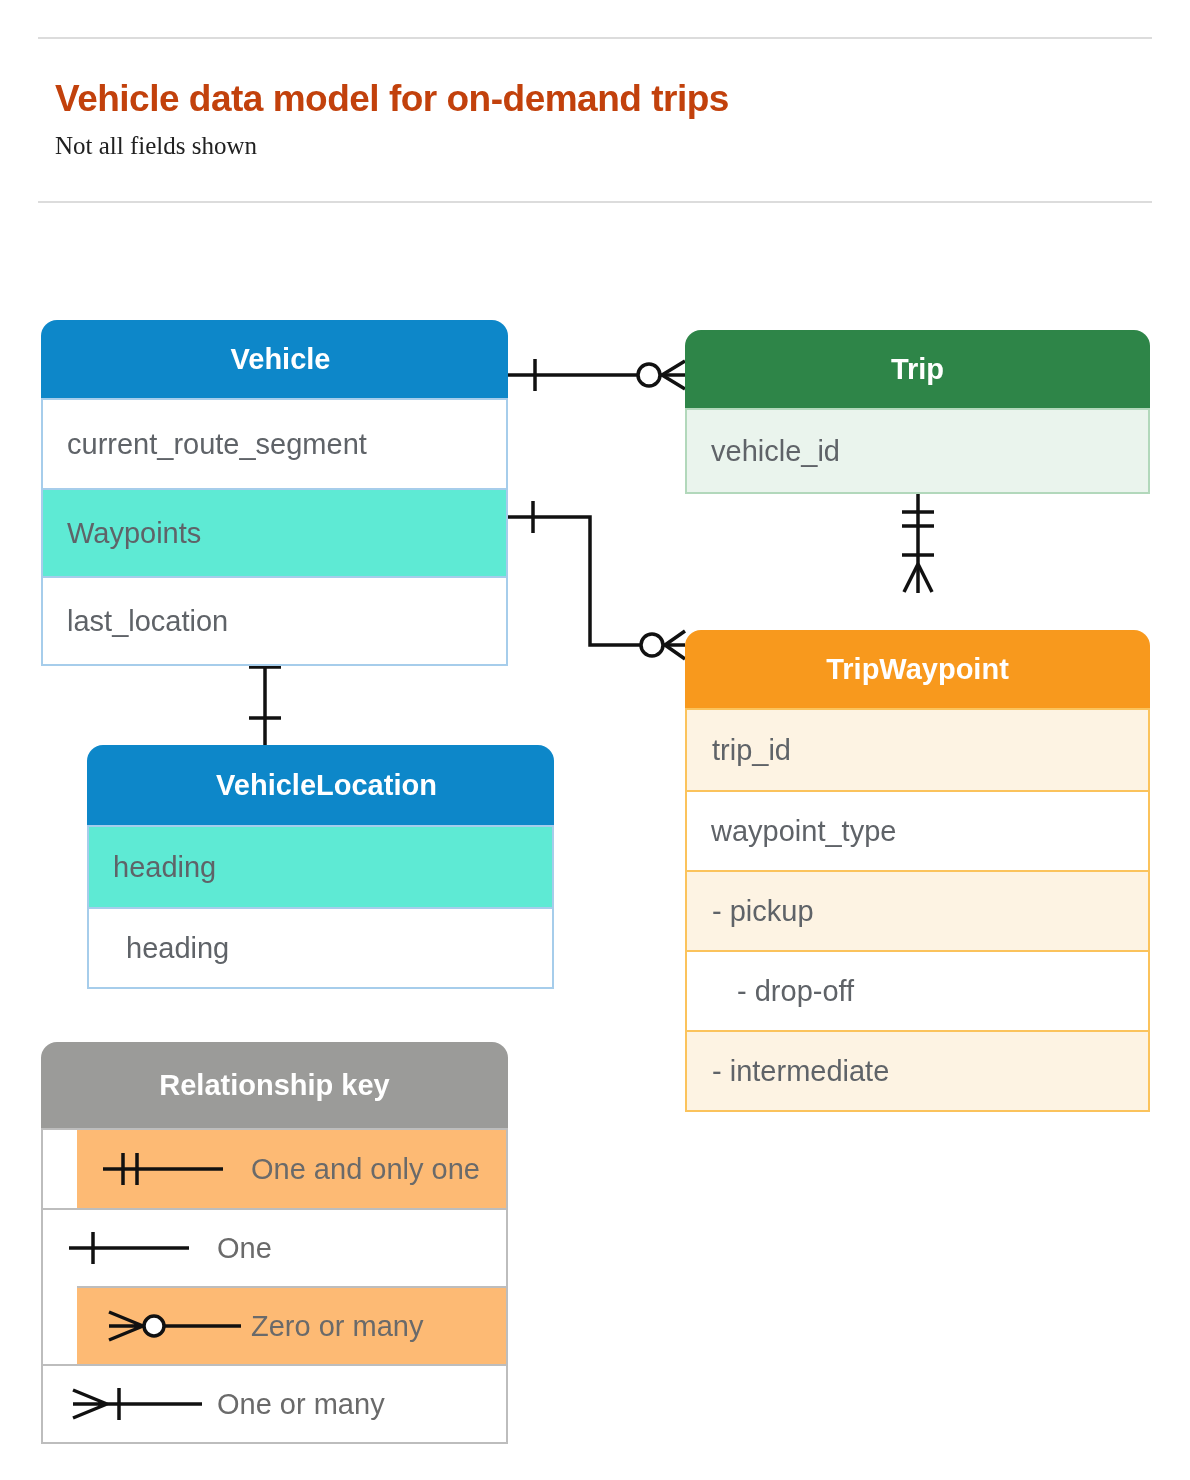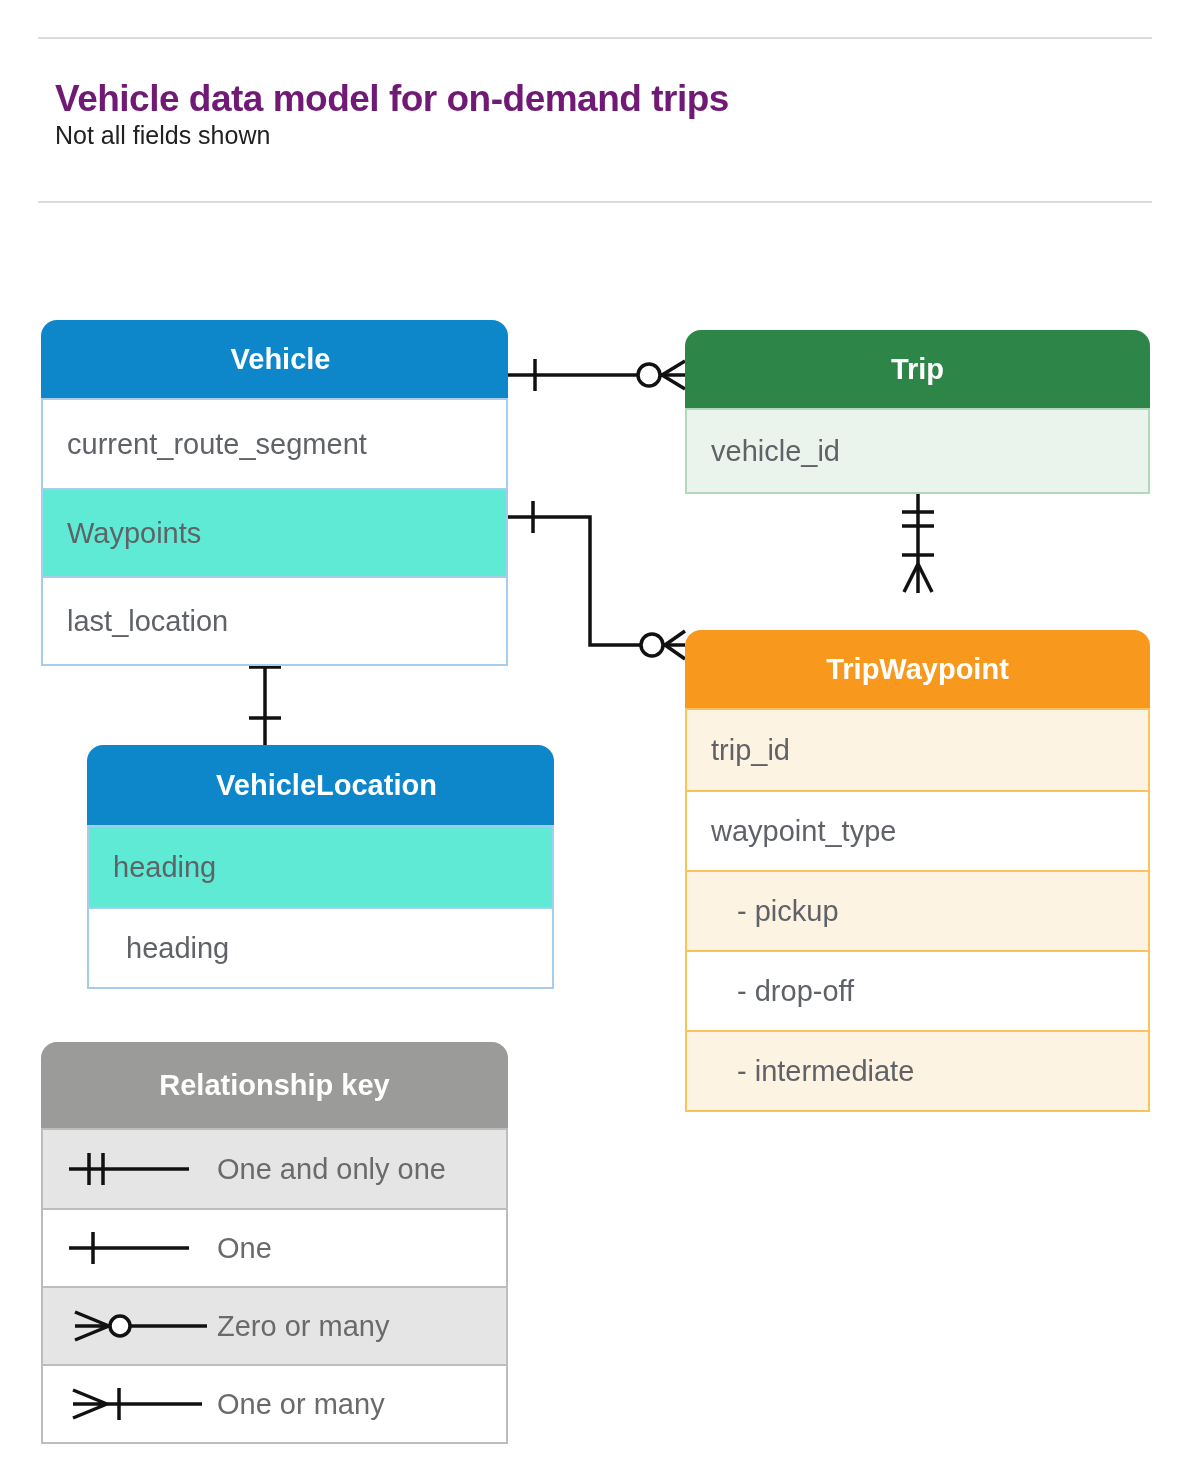--- a/index.html
+++ b/index.html
@@ -3,23 +3,23 @@
 <meta charset="utf-8">
 <style>
   html,body{margin:0;padding:0;background:#ffffff;}
   .canvas{
     position:relative;width:1190px;height:1480px;background:#ffffff;
     font-family:"Liberation Sans",sans-serif;overflow:hidden;
   }
   .divider{position:absolute;left:38px;width:1114px;height:2px;background:#dcdcdc;}
   .page-title{
     position:absolute;left:55px;top:78px;font-size:37px;font-weight:700;
-    color:#701a75;letter-spacing:-0.5px;
+    color:#c2410c;letter-spacing:-0.5px;
   }
-  .page-subtitle{position:absolute;left:55px;top:121px;font-size:25px;color:#212121;}
+  .page-subtitle{position:absolute;left:55px;top:132px;font-size:25px;color:#212121;font-family:Liberation Serif, serif;}
 
   
   .etable{position:absolute;}
   .thead{
     height:78px;border-radius:16px 16px 0 0;display:flex;align-items:center;
     justify-content:center;color:#ffffff;font-size:29px;font-weight:700;
   }
   .tbody{border-style:solid;border-width:2px;background:#ffffff;}
   .trow{
     height:88px;display:flex;align-items:center;padding-left:24px;
@@ -35,26 +35,26 @@
 
   .green .thead{background:#2e8548;}
   .green .tbody{border-color:#b2d8bb;}
   .green .tint{background:#eaf4ed;}
   .green .trow{height:82px;}
 
   .orange .thead{background:#f8991d;}
   .orange .tbody{border-color:#fbc35c;}
   .orange .trow + .trow{border-top-color:#fbc35c;}
   .orange .trow{height:80px;}
-  .orange .tint{background:#fdf3e3;}
+  .orange .tint{background:#fdf3e3;padding-left:25px;}
 
   .gray  .thead{background:#9b9b99;height:86px;}
   .gray  .tbody{border-color:#bdbdbd;}
   .gray  .trow + .trow{border-top-color:#bdbdbd;}
-  .gray  .tint{background:#e5e5e5;}
+  .gray  .tint{background:#fdba74;margin-left:34px;}
   .gray  .trow{height:78px;padding-left:24px;}
 
   
   .legend-row{display:flex;align-items:center;}
   .legend-sym{width:150px;height:44px;flex:0 0 150px;}
   .legend-label{font-size:29px;color:#6a6a6a;}
 
   
   .overlay{position:absolute;left:0;top:0;width:1190px;height:1480px;pointer-events:none;}
   .stroke{stroke:#111111;stroke-width:3.5;fill:none;}

